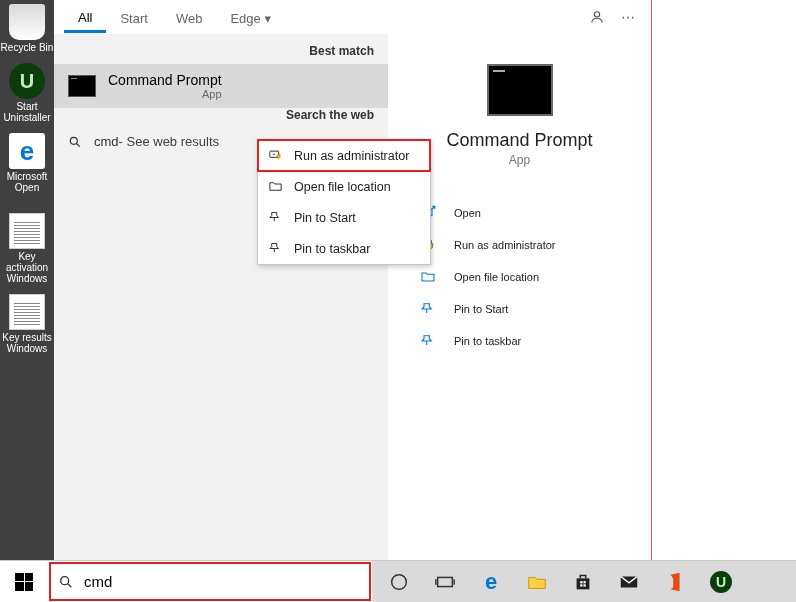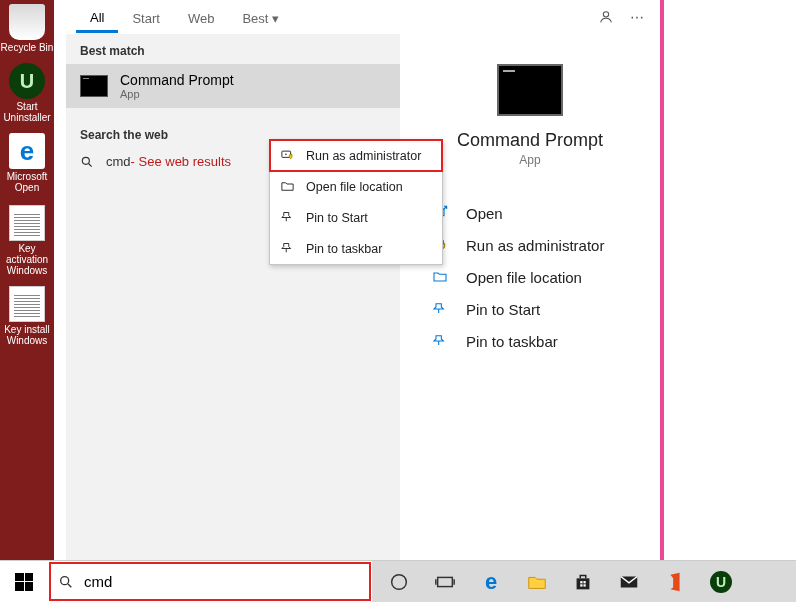--- a/index.html
+++ b/index.html
@@ -1,64 +1,64 @@
 <!DOCTYPE html>
 <html><head>
 <meta charset="utf-8">
 <style>
 * { box-sizing: border-box; margin: 0; padding: 0; font-family: "Segoe UI", Arial, sans-serif; }
 html, body { width: 796px; height: 602px; overflow: hidden; }
 .root { position: relative; width: 796px; height: 602px; background: #fff; }
 
 
-.desktop { position: absolute; left: 0; top: 0; width: 54px; height: 602px; background: #7f1d1d; }
+.desktop { position: absolute; left: 0; top: 0; width: 54px; height: 602px; background: #404040; }
 .d-icon { display: flex; flex-direction: column; align-items: center; margin-top: 4px; color: #fff; font-size: 10px; text-align: center; line-height: 1.1; }
 .d-icon .glyph { width: 36px; height: 36px; margin-bottom: 2px; display: flex; align-items: center; justify-content: center; }
 .recycle { background: linear-gradient(180deg,#d8d8d8,#fff); border-radius: 3px 3px 10px 10px; }
 .d-u { background: #0a3d0a; border-radius: 50%; color: #bff1bf; font-size: 20px; font-weight: bold; }
 .d-edge { background: #fff; border-radius: 3px; color: #0078d7; font-size: 26px; font-weight: bold; }
 .d-doc { background: #fff; border: 1px solid #ccc; }
 .d-doc::before { content:""; display:block; width: 26px; height: 2px; background: repeating-linear-gradient(#888,#888 1px,transparent 1px,transparent 3px); height: 24px; margin: 5px auto 0; }
 
 
-.panel { position: absolute; left: 54px; top: 0; width: 598px; height: 560px; background: #fff; border-right: 4px solid #ec4899; margin-left: 12px; }
+.panel { position: absolute; left: 54px; top: 0; width: 598px; height: 560px; background: #fff; border-right: 1px solid #ec4899; }
 .tabs { display: flex; align-items: center; height: 34px; padding: 0 10px; font-size: 13px; color: #666; }
 .tab { padding: 8px 14px 5px; cursor: default; }
 .tab.active { color: #000; border-bottom: 3px solid #0078d7; }
 .tabs .spacer { flex: 1; }
 .user-icon, .more-dots { width: 26px; text-align: center; color: #555; font-size: 14px; }
 
 .panel-body { display: flex; height: calc(100% - 34px); }
-.left-col { width: 334px; background: #f2f2f2; position: relative; }
+.left-col { width: 334px; background: #f2f2f2; position: relative; text-align: right; }
 .best-match { font-size: 12px; font-weight: 600; padding: 10px 14px 6px; color: #333; }
 .result-item { display: flex; align-items: center; padding: 8px 14px; background: #d9d9d9; }
 .cmd-thumb-sm { width: 28px; height: 22px; background: #000; border: 1px solid #555; margin-right: 12px; }
 .cmd-thumb-sm::before { content:""; display:block; width:6px; height:1px; background:#888; margin:2px 0 0 2px; }
 .result-text .name { font-size: 14px; color: #000; }
 .result-text .type { font-size: 11px; color: #666; }
 
-.sec-label { font-size: 12px; font-weight: 600; padding: 20px 14px 6px; color: #333; }
+.sec-label { font-size: 12px; font-weight: 600; padding: 0 14px 6px; color: #333; }
 .web-row { display: flex; align-items: center; padding: 6px 14px; font-size: 13px; color: #333; }
 .web-row .mag { width: 16px; margin-right: 10px; color: #333; }
-.web-row .dim { color: #b91c1c; }
+.web-row .dim { color: #404040; }
 
 
 .ctx { position: absolute; left: 203px; top: 105px; width: 174px; background: #fff; border: 1px solid #c6c6c6; box-shadow: 1px 2px 5px rgba(0,0,0,.2); }
 .ctx-item { display: flex; align-items: center; height: 31px; padding: 0 10px; font-size: 12.5px; color: #222; }
 .ctx-item .ic { width: 18px; margin-right: 8px; color: #444; }
 .ctx-item.hl { outline: 2px solid #e52020; outline-offset: -1px; }
 
 
 .right-col { flex: 1; background: #fff; padding-top: 30px; display: flex; flex-direction: column; align-items: center; }
 .big-thumb { width: 66px; height: 52px; background: #000; border: 2px solid #666; margin-bottom: 14px; }
 .big-thumb::before { content:""; display:block; width:12px; height:2px; background:#aaa; margin:4px 0 0 4px; }
 .right-col .title { font-size: 18px; color: #222; }
 .right-col .subtitle { font-size: 12px; color: #777; margin-top: 2px; margin-bottom: 30px; }
 .actions { width: 100%; }
-.action { display: flex; align-items: center; height: 32px; padding: 0 32px; font-size: 15px; color: #222; }
+.action { display: flex; align-items: center; height: 32px; padding: 0 32px; font-size: 11px; color: #222; }
 .action .ic { width: 20px; margin-right: 14px; color: #0078d7; display: inline-flex; }
 
 
 .taskbar { position: absolute; left: 0; bottom: 0; width: 796px; height: 42px; background: #e4e4e4; display: flex; align-items: stretch; border-top: 1px solid #ccc; }
 .start { width: 48px; display: flex; align-items: center; justify-content: center; background: #fff; }
 .win-logo { width: 18px; height: 18px; display: grid; grid-template-columns: 1fr 1fr; grid-template-rows: 1fr 1fr; gap: 1px; }
 .win-logo span { background: #000; }
 .searchbox { width: 324px; background: #fff; display: flex; align-items: center; padding: 0 10px; outline: 2px solid #e52020; outline-offset: -3px; }
 .searchbox .mag { margin-right: 10px; color: #333; }
 .searchbox input { border: none; outline: none; font-size: 15px; flex: 1; background: transparent; }
@@ -78,36 +78,36 @@
     <span>Recycle Bin</span>
   </div>
   <div class="d-icon" style="margin-top:10px">
     <div class="glyph d-u">U</div>
     <span>Start Uninstaller</span>
   </div>
   <div class="d-icon" style="margin-top:10px">
     <div class="glyph d-edge">e</div>
     <span>Microsoft Open</span>
   </div>
-  <div class="d-icon" style="margin-top:12px">
+  <div class="d-icon" style="margin-top:20px">
     <div class="glyph d-doc"></div>
     <span>Key activation Windows</span>
   </div>
   <div class="d-icon" style="margin-top:10px">
     <div class="glyph d-doc"></div>
-    <span>Key install Windows</span>
+    <span>Key results Windows</span>
   </div>
 </div>
 
 <div class="panel">
   <div class="tabs">
     <div class="tab active">All</div>
     <div class="tab">Start</div>
     <div class="tab">Web</div>
-    <div class="tab"><span>Best</span> <span>▾</span></div>
+    <div class="tab"><span>Edge</span> <span>▾</span></div>
     <div class="spacer"></div>
     <div class="user-icon">
       <svg viewBox="0 0 24 24" width="16" height="16" fill="none" stroke="#555" stroke-width="1.6">
             <circle cx="12" cy="8" r="4"></circle>
             <path d="M4 20c1-4 5-6 8-6s7 2 8 6"></path>
           </svg>
     </div>
     <div class="more-dots">⋯</div>
   </div>
 

